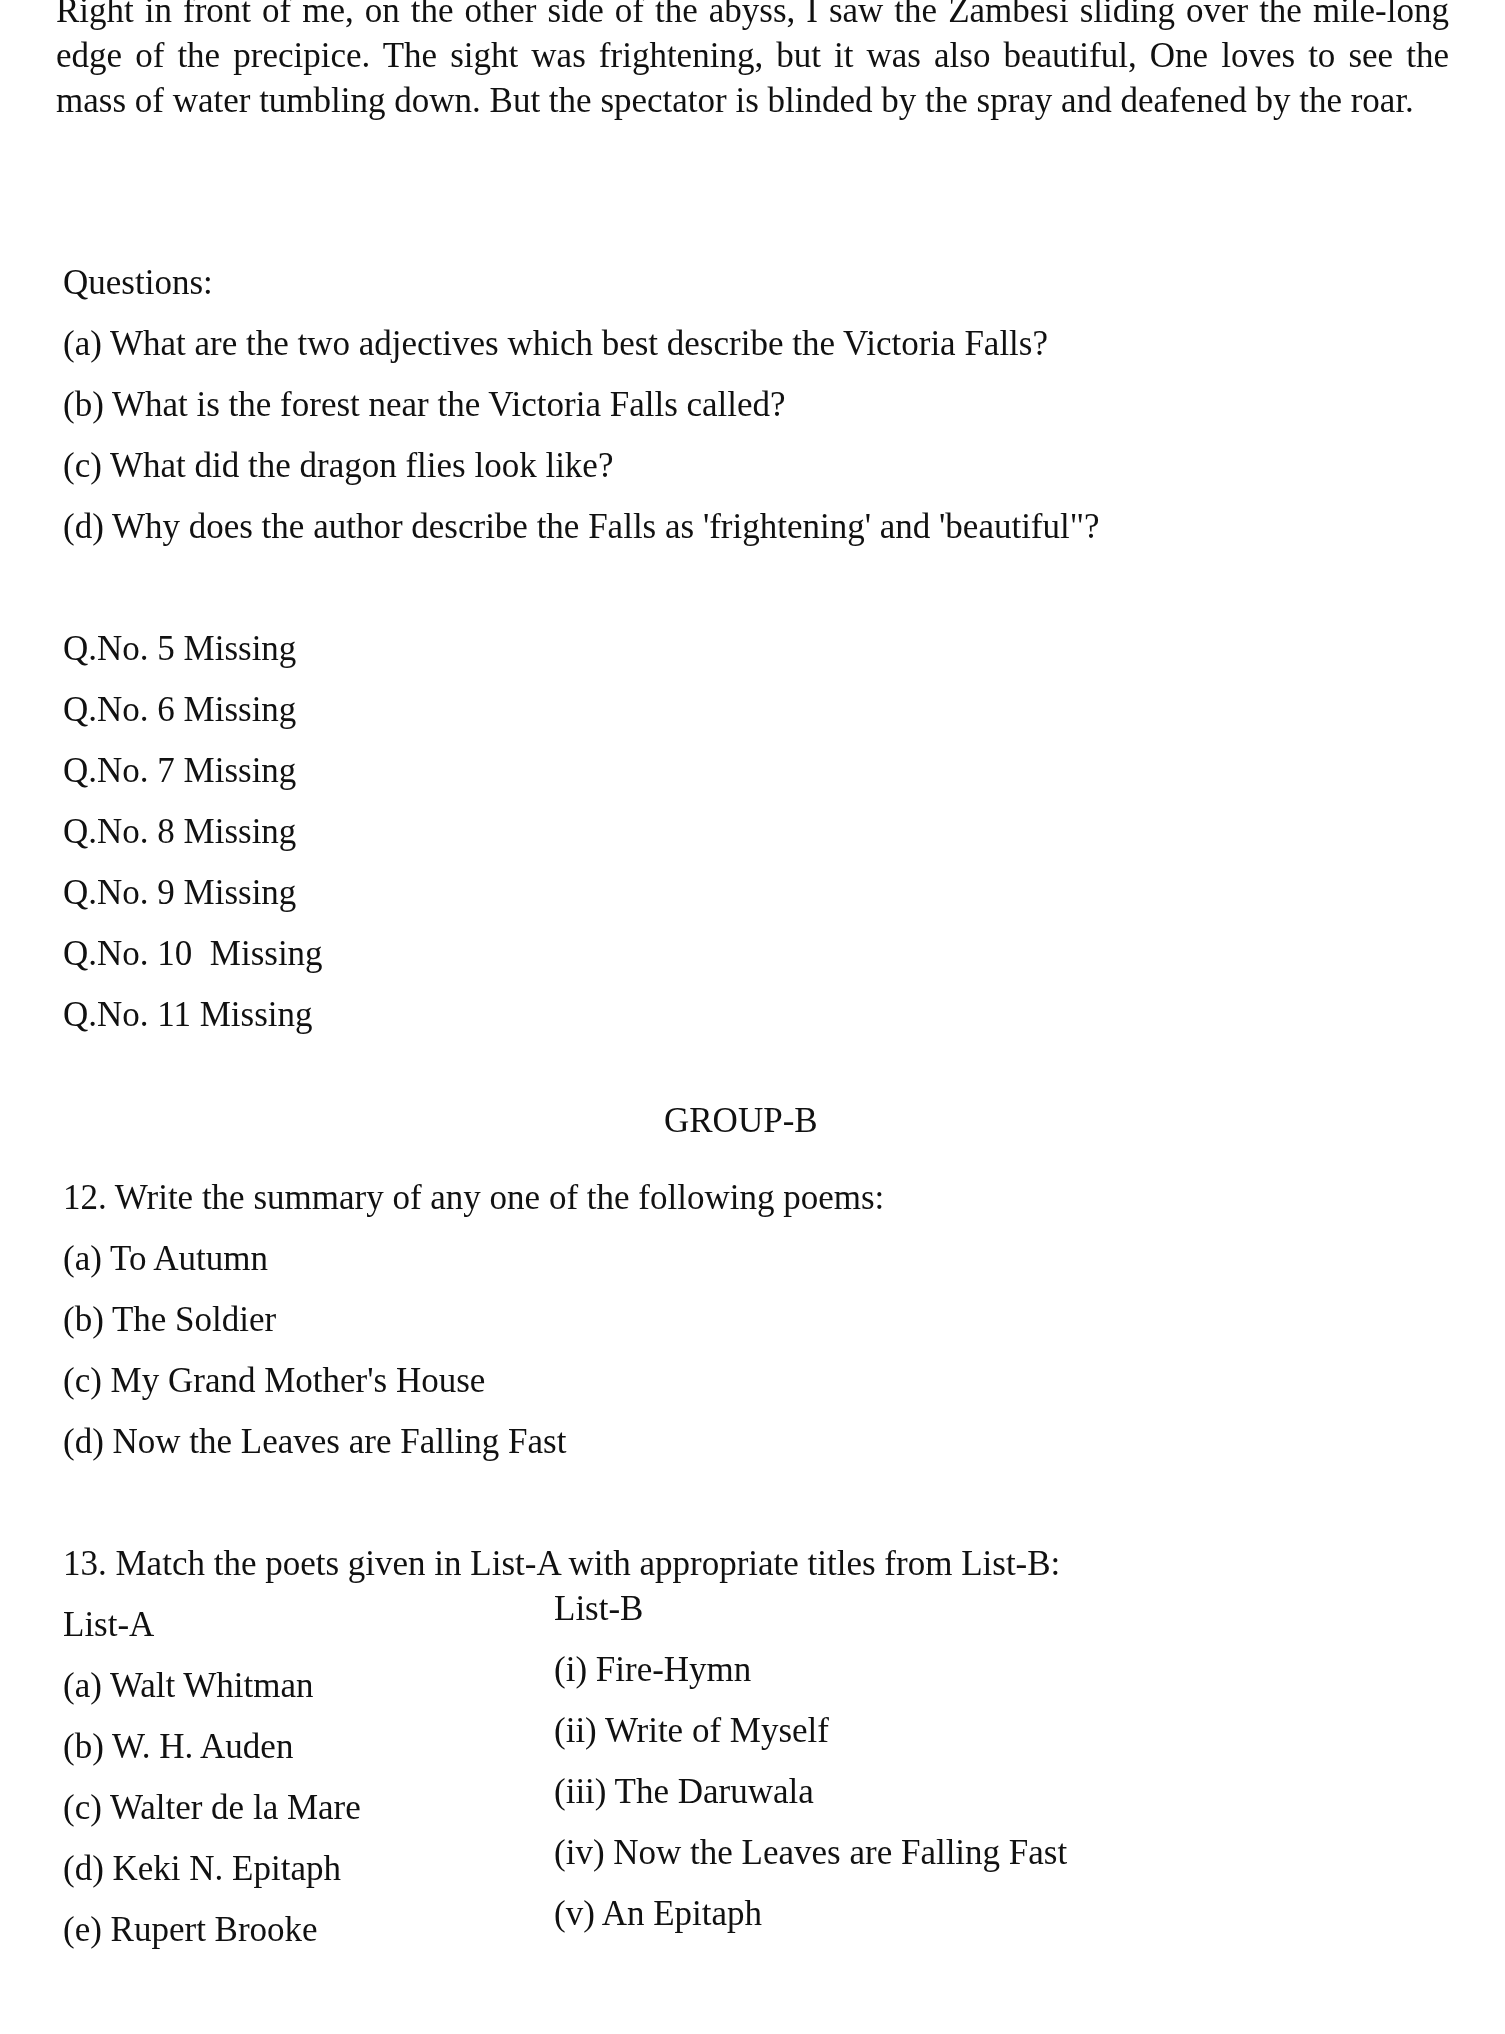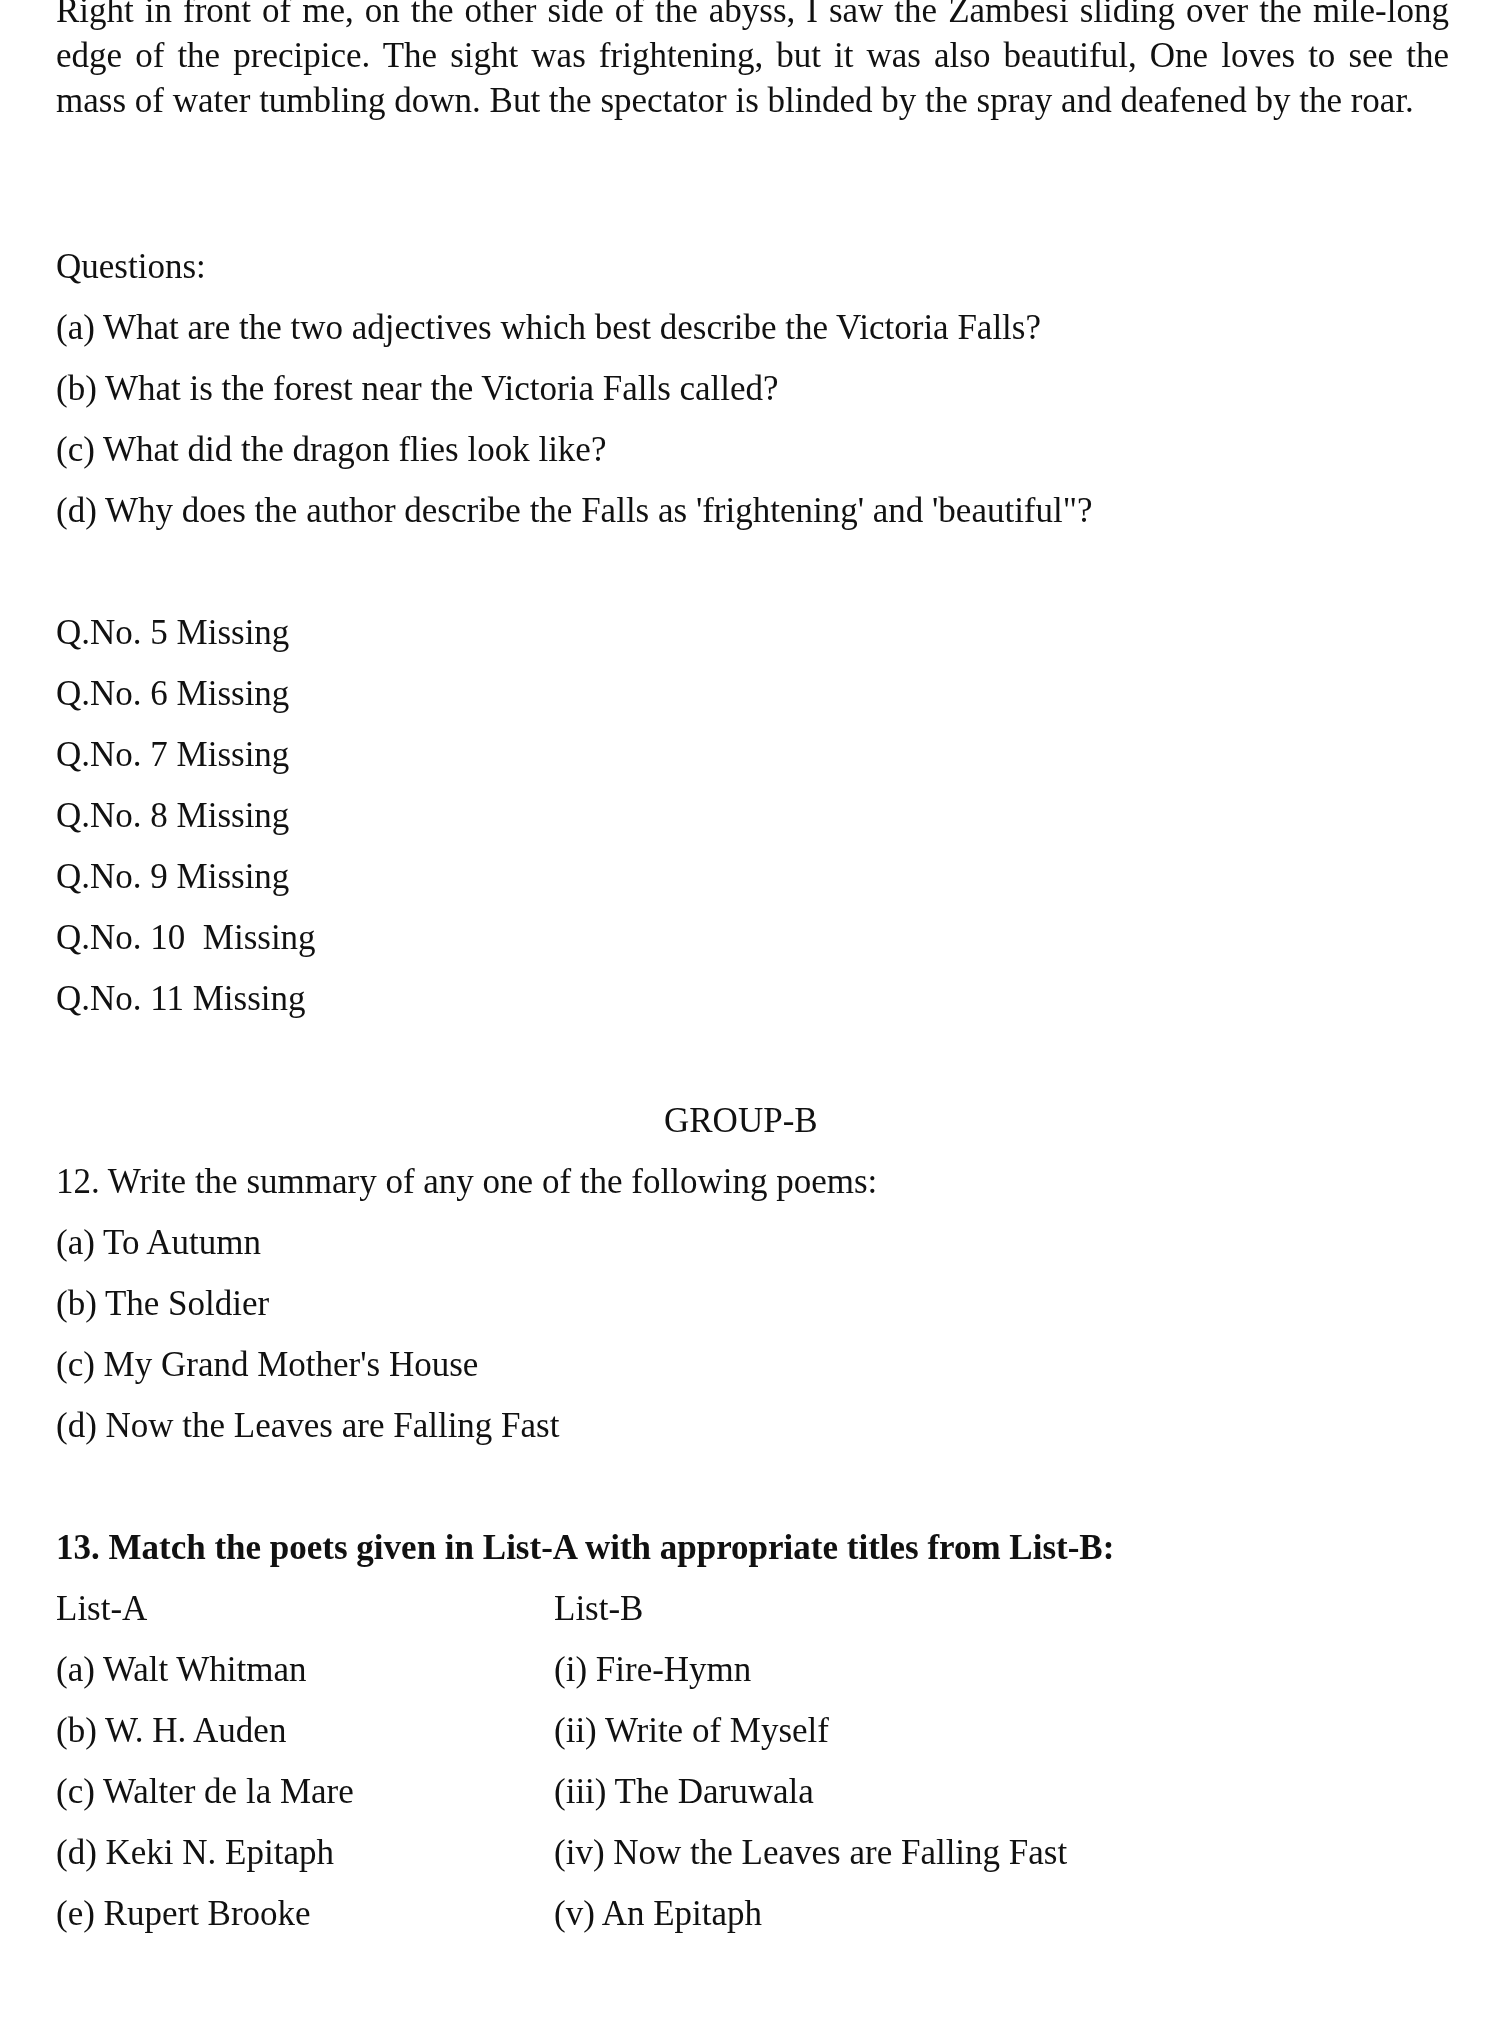--- a/index.html
+++ b/index.html
@@ -26,23 +26,24 @@
       position: absolute;
       left: 0;
       width: 1393px;
       top: -12px;
       line-height: 45px;
       text-align: justify;
       text-align-last: left;
     }
     .line {
       position: absolute;
-      left: 0;
+      left: 7px;
       white-space: nowrap;
       line-height: 40px;
+      margin-top: 16px;
     }
     .center {
       position: absolute;
       white-space: nowrap;
       line-height: 40px;
     }
     .colB {
       position: absolute;
       white-space: nowrap;
       line-height: 40px;
@@ -70,21 +71,21 @@
   <div class="line" style="top:979px;">Q.No. 11 Missing</div>
 
   <div class="center" style="left:608px; top:1101px;">GROUP-B</div>
 
   <div class="line" style="top:1162px;">12. Write the summary of any one of the following poems:</div>
   <div class="line" style="top:1223px;">(a) To Autumn</div>
   <div class="line" style="top:1284px;">(b) The Soldier</div>
   <div class="line" style="top:1345px;">(c) My Grand Mother's House</div>
   <div class="line" style="top:1406px;">(d) Now the Leaves are Falling Fast</div>
 
-  <div class="line" style="top:1528px;font-weight:bold;">13. Match the poets given in List-A with appropriate titles from List-B:</div>
+  <div class="line" style="top:1528px;">13. Match the poets given in List-A with appropriate titles from List-B:</div>
 
   <div class="line" style="top:1589px;">List-A</div>
   <div class="colB" style="left:498px; top:1589px;">List-B</div>
 
   <div class="line" style="top:1650px;">(a) Walt Whitman</div>
   <div class="colB" style="left:498px; top:1650px;">(i) Fire-Hymn</div>
 
   <div class="line" style="top:1711px;">(b) W. H. Auden</div>
   <div class="colB" style="left:498px; top:1711px;">(ii) Write of Myself</div>
 

